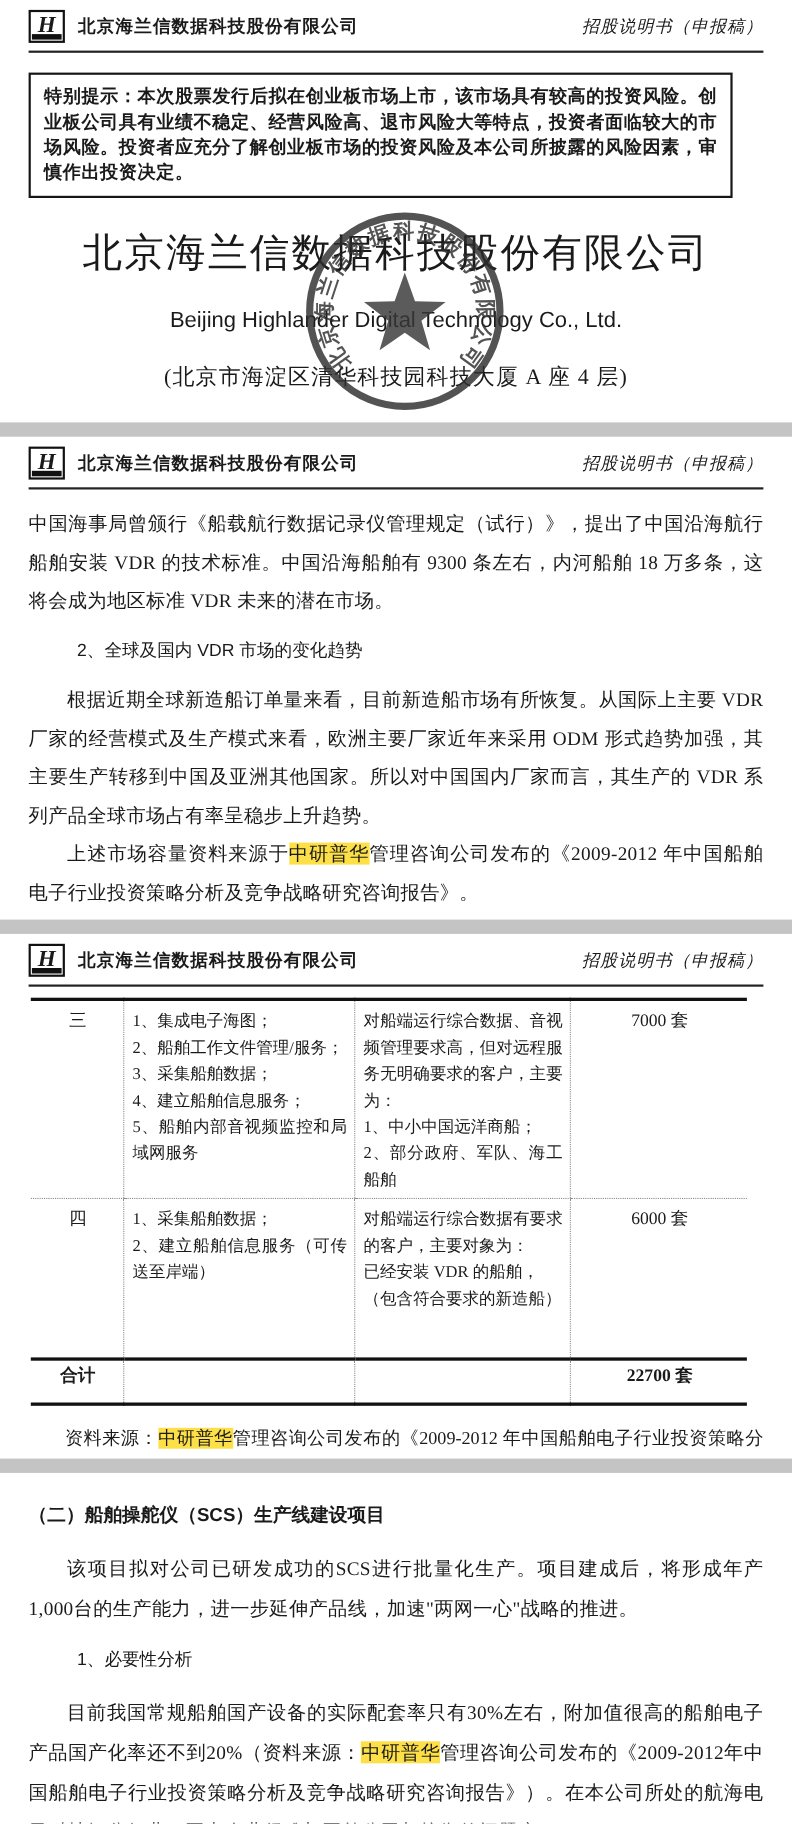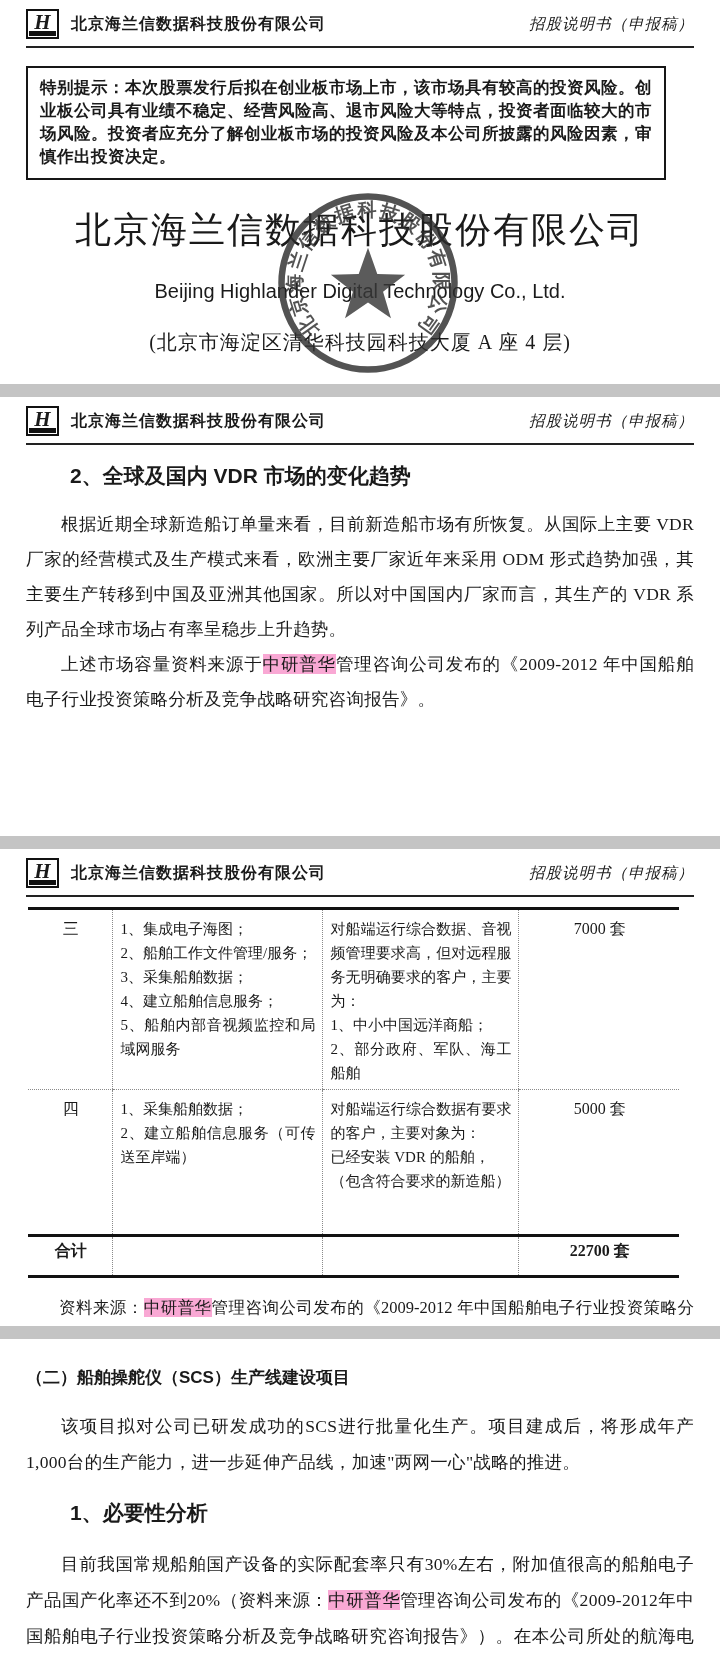--- a/index.html
+++ b/index.html
@@ -27,23 +27,23 @@
   .title-en { margin-top:25px; text-align:center; font-family:"Liberation Sans","DejaVu Sans",sans-serif; font-size:20px; }
   .addr     { margin-top:26px; text-align:center; font-size:20px; letter-spacing:1px; }
   .seal { position:absolute; left:275px; top:190px; width:186px; height:186px; opacity:.82; }
 
   
   .page-vdr { height:439px; }
   .page-tbl { height:477px; }
   .page-scs { height:332px; }
   p.body { font-size:17.5px; line-height:35px; text-align:justify; letter-spacing:.3px; }
   p.indent { text-indent:2em; }
-  .h-num { font-family:"Liberation Sans","DejaVu Sans",sans-serif; font-weight:bold; font-size:21px; padding-left:44px; }
+  .h-num { font-family:"Liberation Sans","DejaVu Sans",sans-serif; font-weight:normal; font-size:16px; padding-left:44px; }
   .h-sec { font-family:"Liberation Sans","DejaVu Sans",sans-serif; font-weight:bold; font-size:17px; }
-  .hl { background:#f9a8d4; }
+  .hl { background:#fde047; }
   .mt1 { margin-top:14px; } .mt2 { margin-top:17px; } .mt3 { margin-top:19px; }
 
   
   table.cap { border-collapse:collapse; table-layout:fixed; width:651px; margin:10px 0 0 2px;
               border-top:3px solid #111; border-bottom:3px solid #111; font-size:15px; }
   table.cap td { vertical-align:top; padding:7px 6px 4px 8px; line-height:24px; }
   table.cap td + td { border-left:1px dotted #8a8a8a; }
   tr.r-mid td { border-bottom:1px dotted #8a8a8a; }
   tr.r-last td { border-bottom:3px solid #111; }
   td.c-label { text-align:center; vertical-align:middle; font-size:16px; }
@@ -89,20 +89,21 @@
   <section class="page page-vdr">
     <header class="pagehead">
       <span class="logo">
         <span class="glyph">H</span>
         <span class="bar"></span>
       </span>
       <span class="head-company">北京海兰信数据科技股份有限公司</span>
       <span class="head-doclabel">招股说明书（申报稿）</span>
     </header>
 
+    <p class="body mt1">中国海事局曾颁行《船载航行数据记录仪管理规定（试行）》，提出了中国沿海航行船舶安装 VDR 的技术标准。中国沿海船舶有 9300 条左右，内河船舶 18 万多条，这将会成为地区标准 VDR 未来的潜在市场。</p>
     <h3 class="h-num mt2">2、全球及国内 VDR 市场的变化趋势</h3>
     <p class="body indent mt2">根据近期全球新造船订单量来看，目前新造船市场有所恢复。从国际上主要 VDR 厂家的经营模式及生产模式来看，欧洲主要厂家近年来采用 ODM 形式趋势加强，其主要生产转移到中国及亚洲其他国家。所以对中国国内厂家而言，其生产的 VDR 系列产品全球市场占有率呈稳步上升趋势。</p>
     <p class="body indent"><span>上述市场容量资料来源于</span><span class="hl">中研普华</span><span>管理咨询公司发布的《2009-2012 年中国船舶电子行业投资策略分析及竞争战略研究咨询报告》。</span></p>
   </section>
 
   <div class="band"></div>
 
   <section class="page page-tbl">
     <header class="pagehead">
       <span class="logo">
@@ -133,21 +134,21 @@
 2、部分政府、军队、海工船舶</td>
           <td class="c-qty">7000 套</td>
         </tr>
         <tr class="r-last" style="height:146px">
           <td class="c-label">四</td>
           <td class="c-text">1、采集船舶数据；
 2、建立船舶信息服务（可传送至岸端）</td>
           <td class="c-text">对船端运行综合数据有要求的客户，主要对象为：
 已经安装 VDR 的船舶，
 （包含符合要求的新造船）</td>
-          <td class="c-qty">5000 套</td>
+          <td class="c-qty">6000 套</td>
         </tr>
         <tr class="r-total">
           <td class="c-label">合计</td>
           <td></td>
           <td></td>
           <td class="c-qty">22700 套</td>
         </tr>
       </tbody>
     </table>
 

